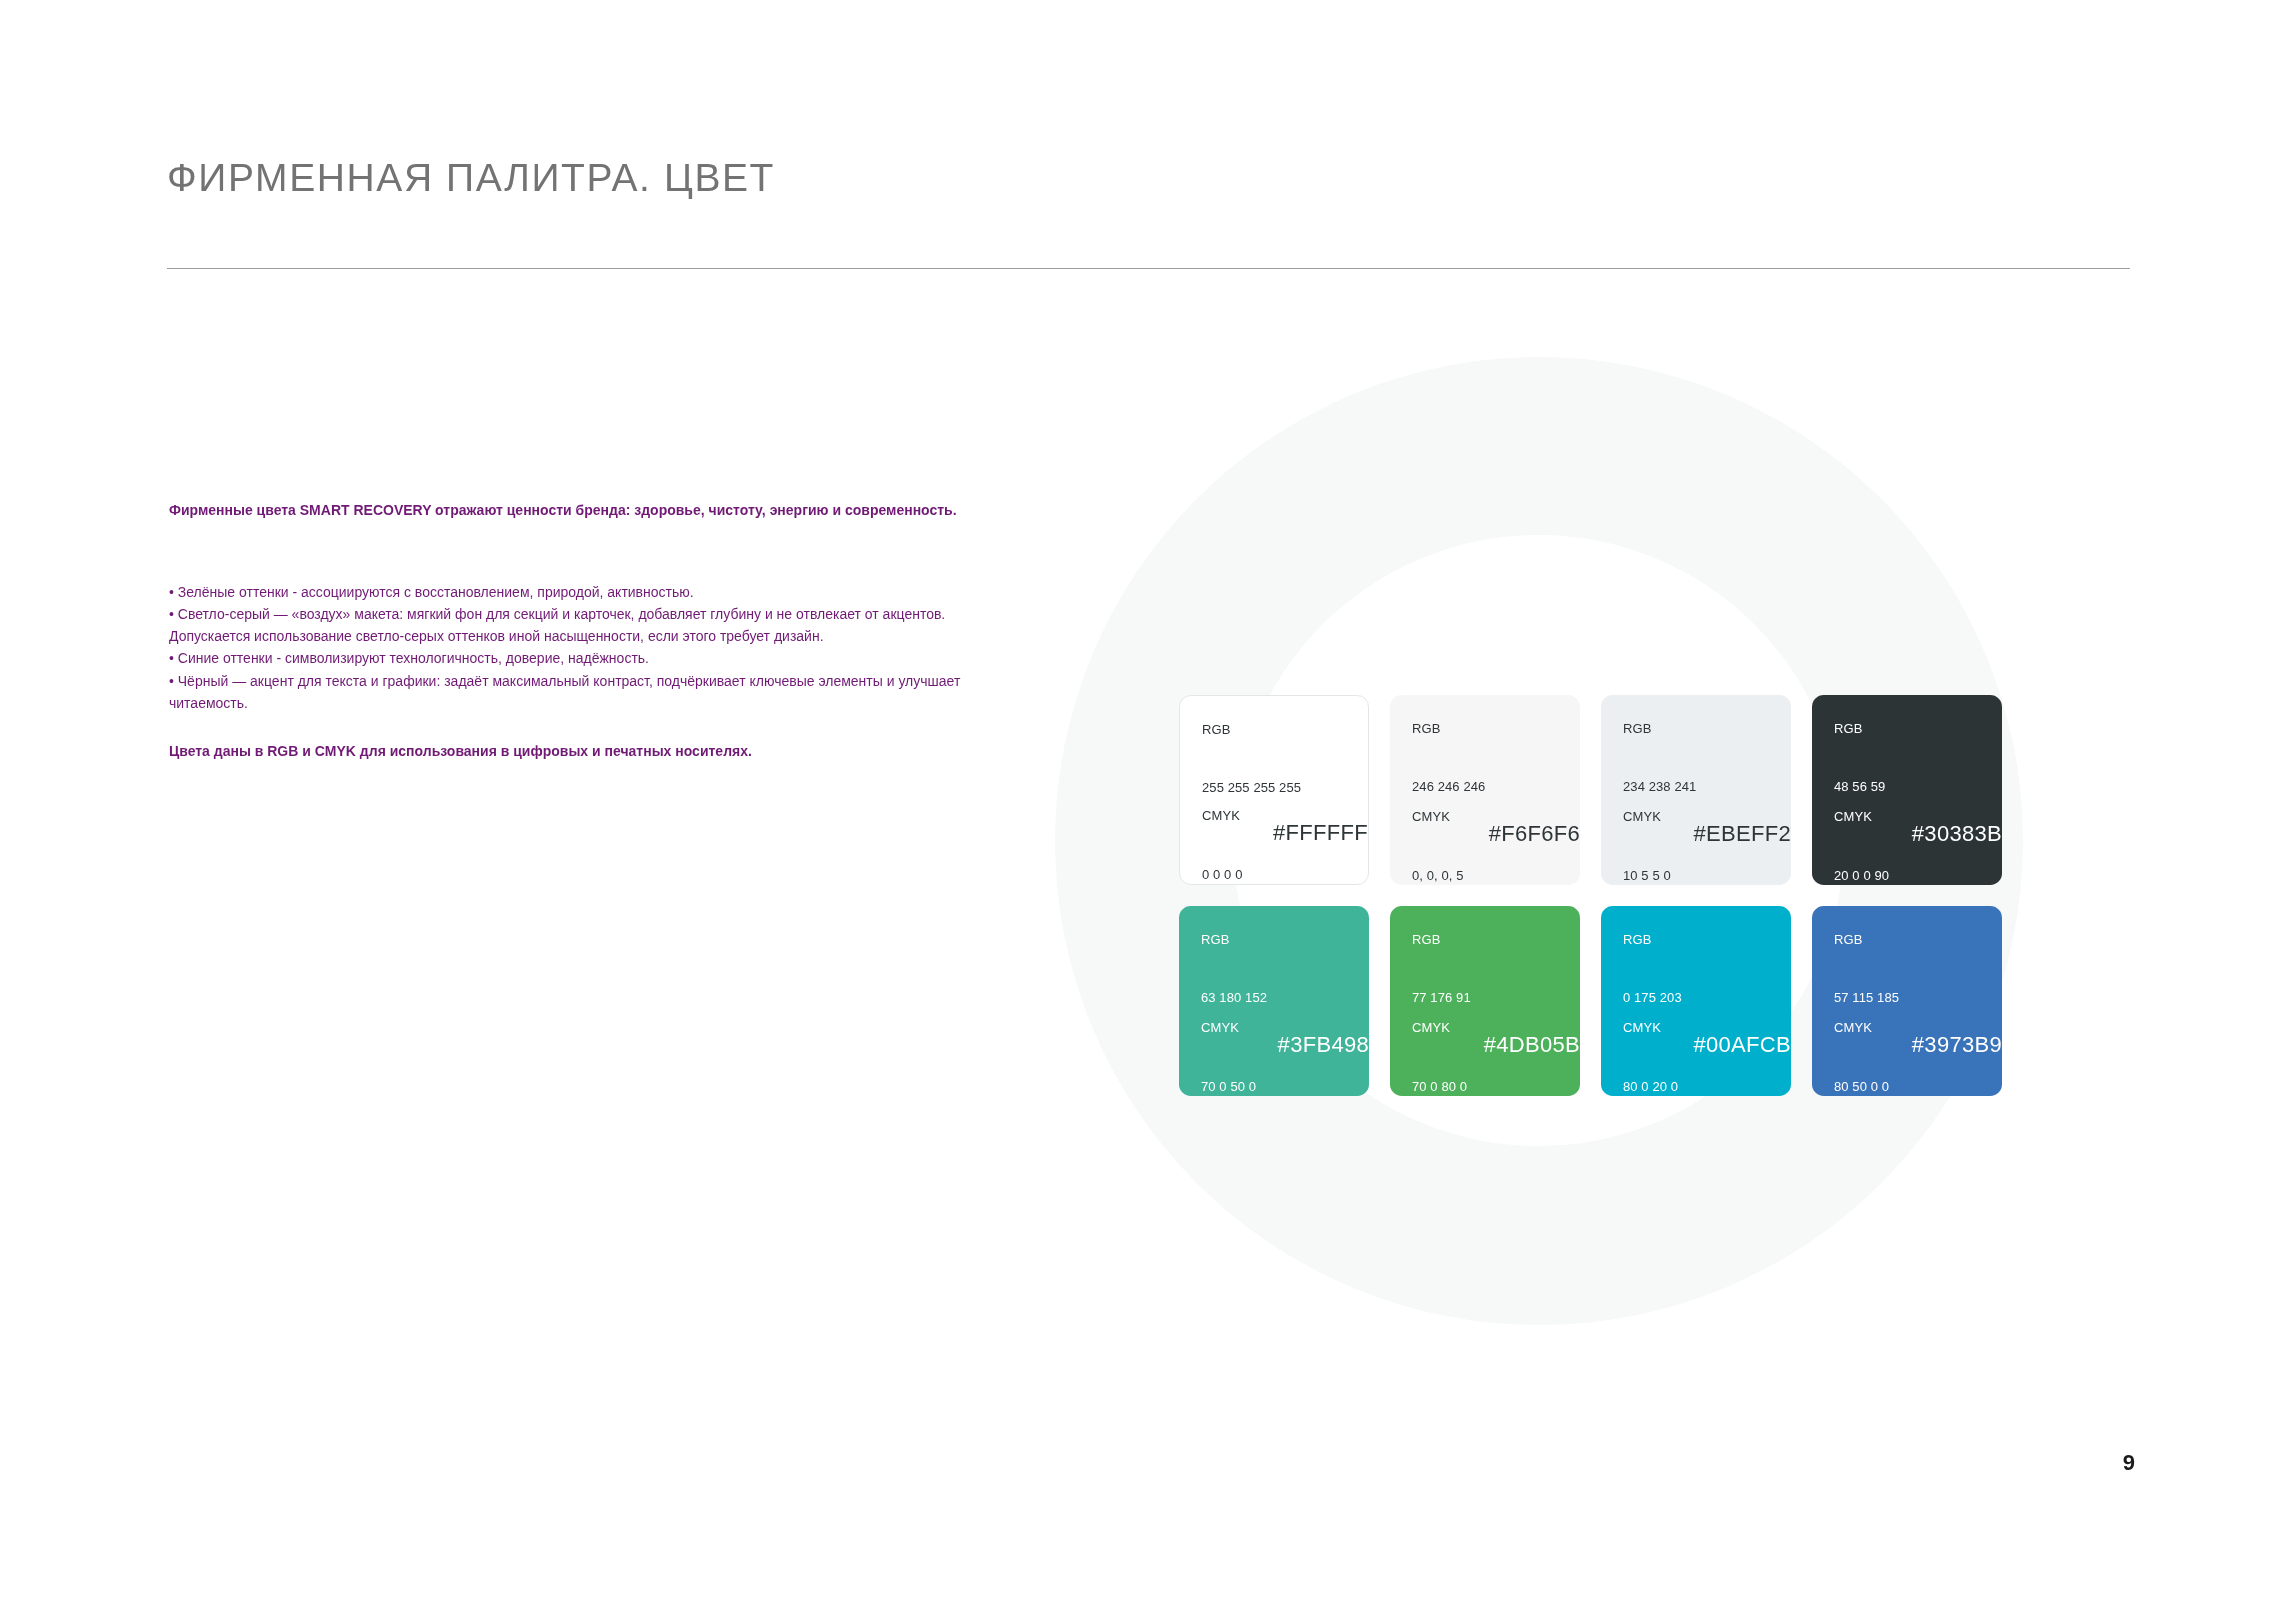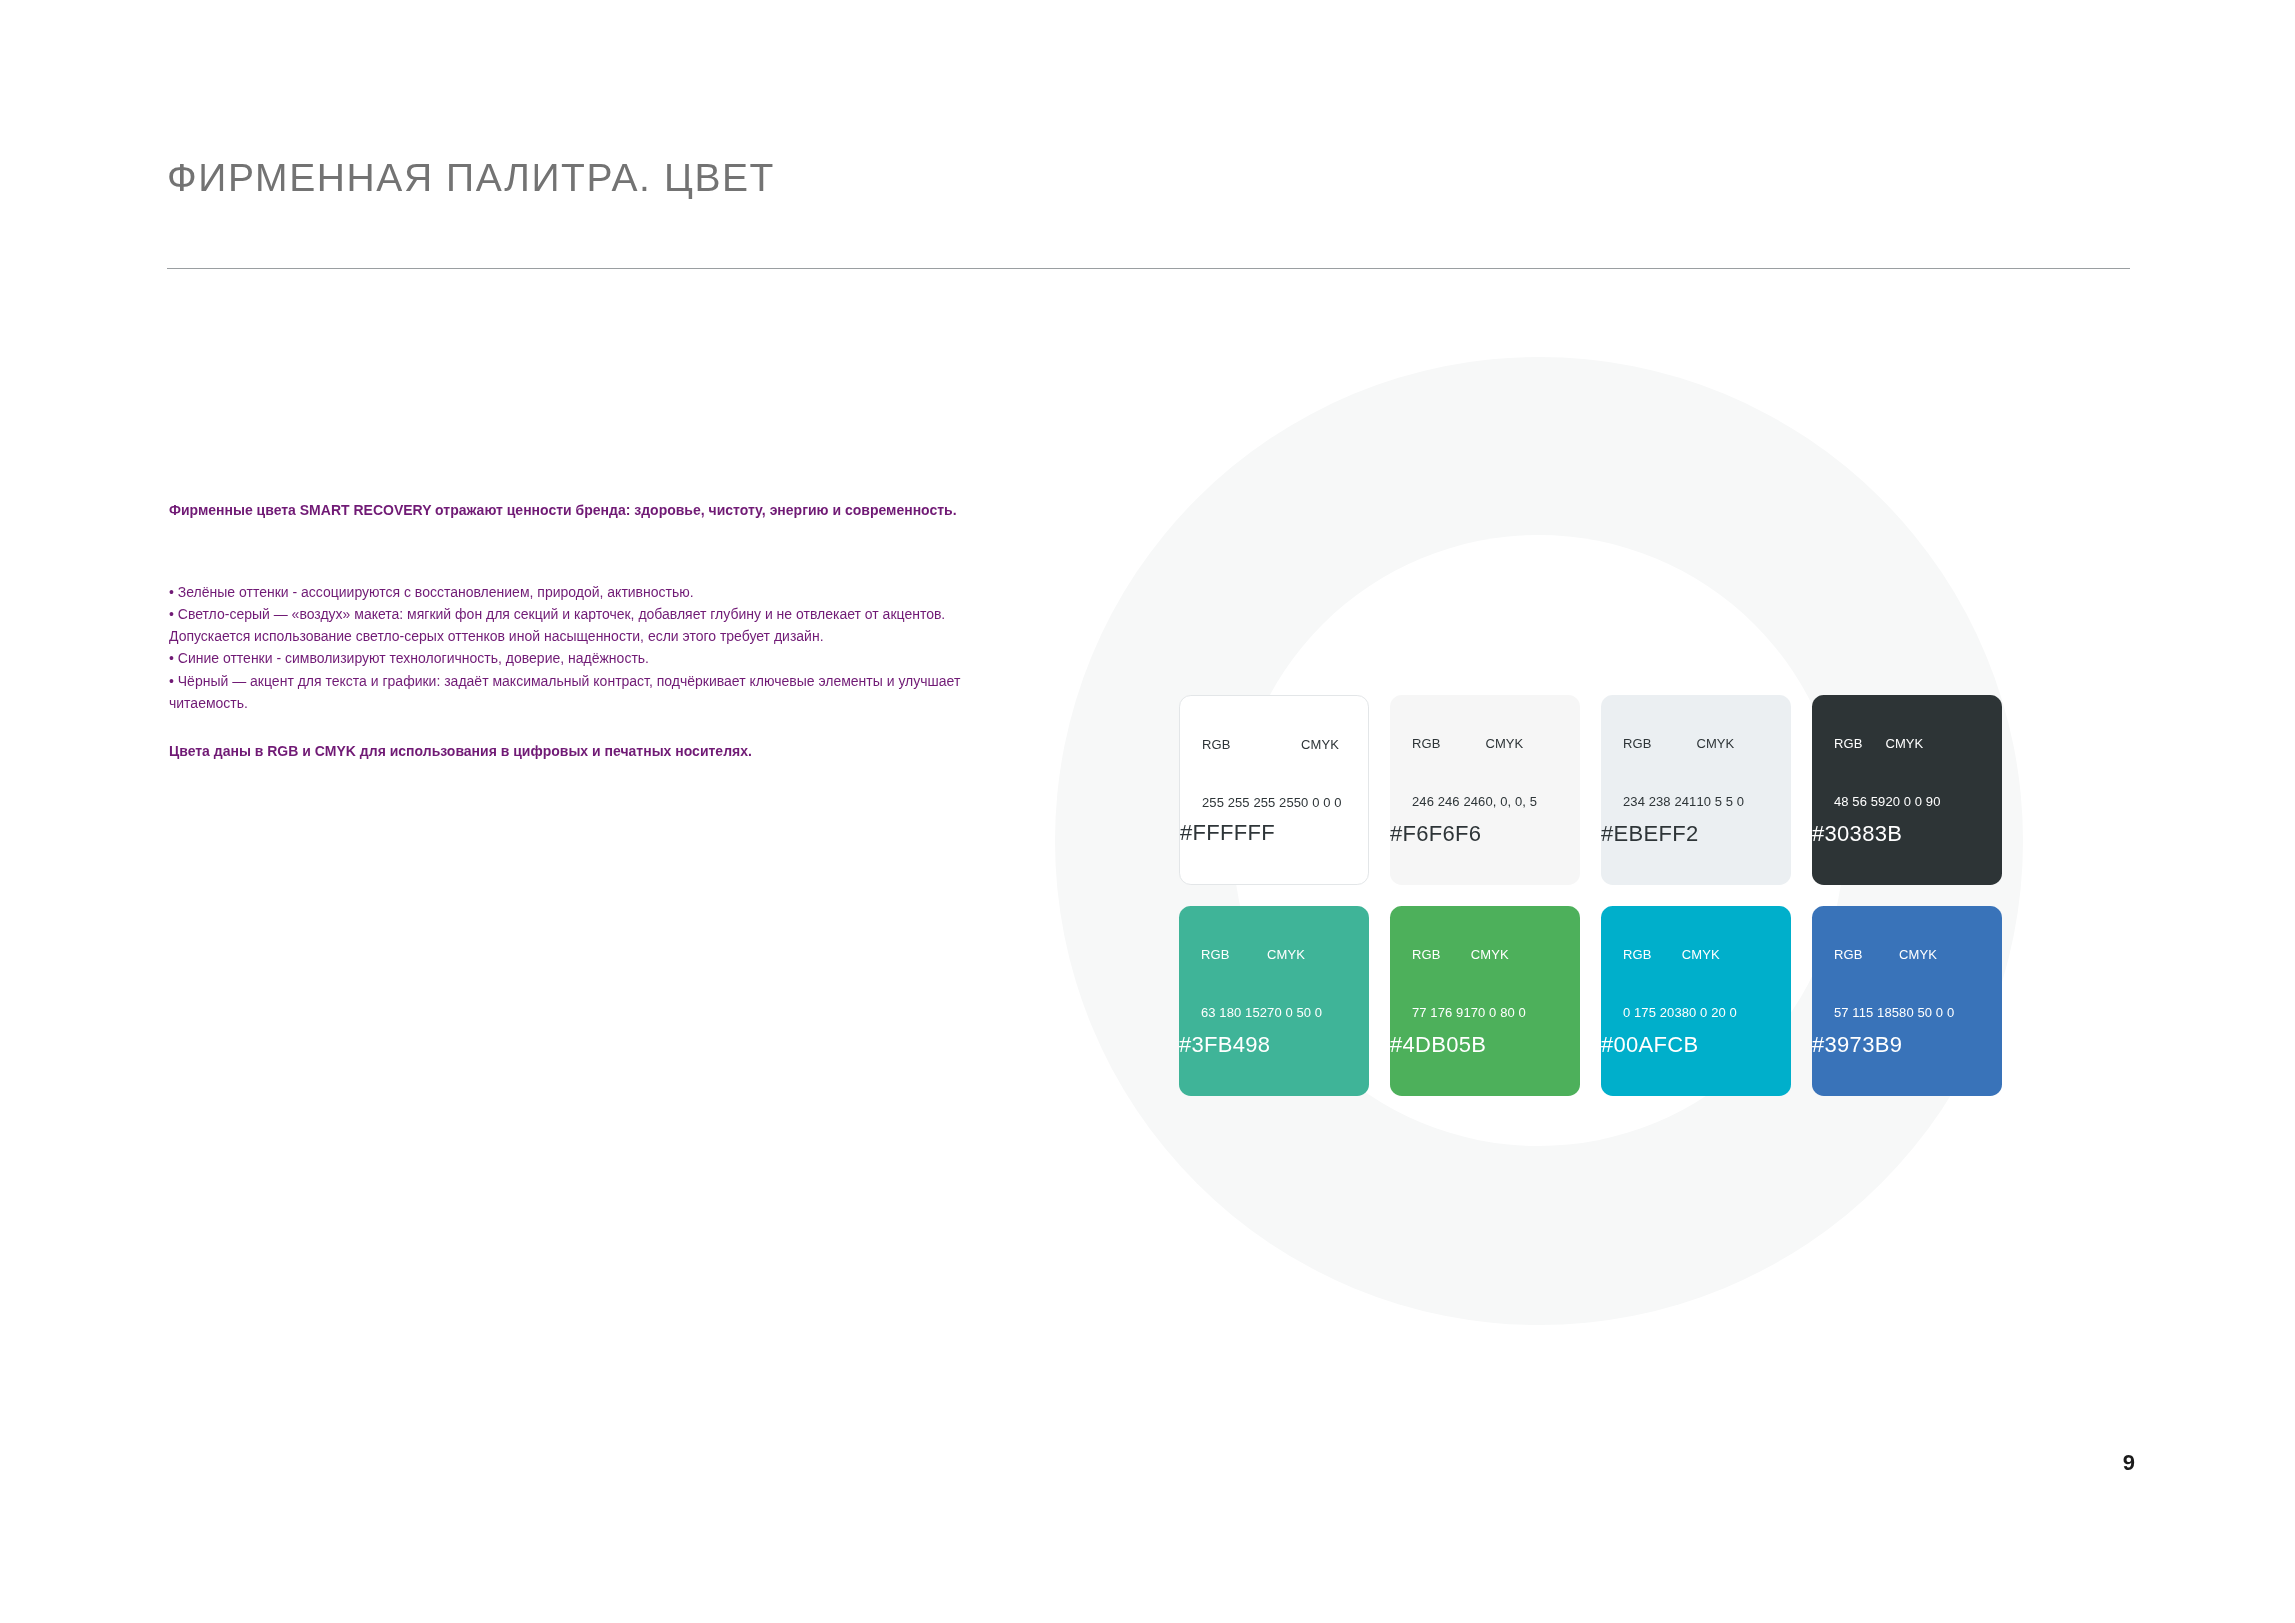--- a/index.html
+++ b/index.html
@@ -70,37 +70,37 @@
     position:absolute;
     left:1179px; top:695px;
     display:grid;
     grid-template-columns:repeat(4, 190px);
     grid-template-rows:repeat(2, 190px);
     gap:21px 21px;
     z-index:6;
   }
   .swatch{
     border-radius:11.8px;
-    padding:40px 22px 0 22px;
+    padding:25px 22px 0 22px;
     position:relative;
     display:flex;
-    flex-direction:row;
+    flex-direction:column;
   }
   .swatch .lbl{
     font-size:13px;
     line-height:1.42;
     letter-spacing:0.1px;
   }
   .swatch .lbl .val{ display:block;margin-top:40px; }
   .block-gap{ height:17px; }
   .swatch .hex{
     position:absolute;
     left:0; right:0;
     bottom:38px;
-    text-align:left;
+    text-align:right;
     font-size:22px;
     font-weight:400;
     letter-spacing:0.3px;
   }
   .swatch.light{ color:#2E3538; }
   .swatch.dark{ color:#FFFFFF; }
   .swatch.outlined{ border:0.7px solid #E3E6E8; }
 
   
   .page-num{

